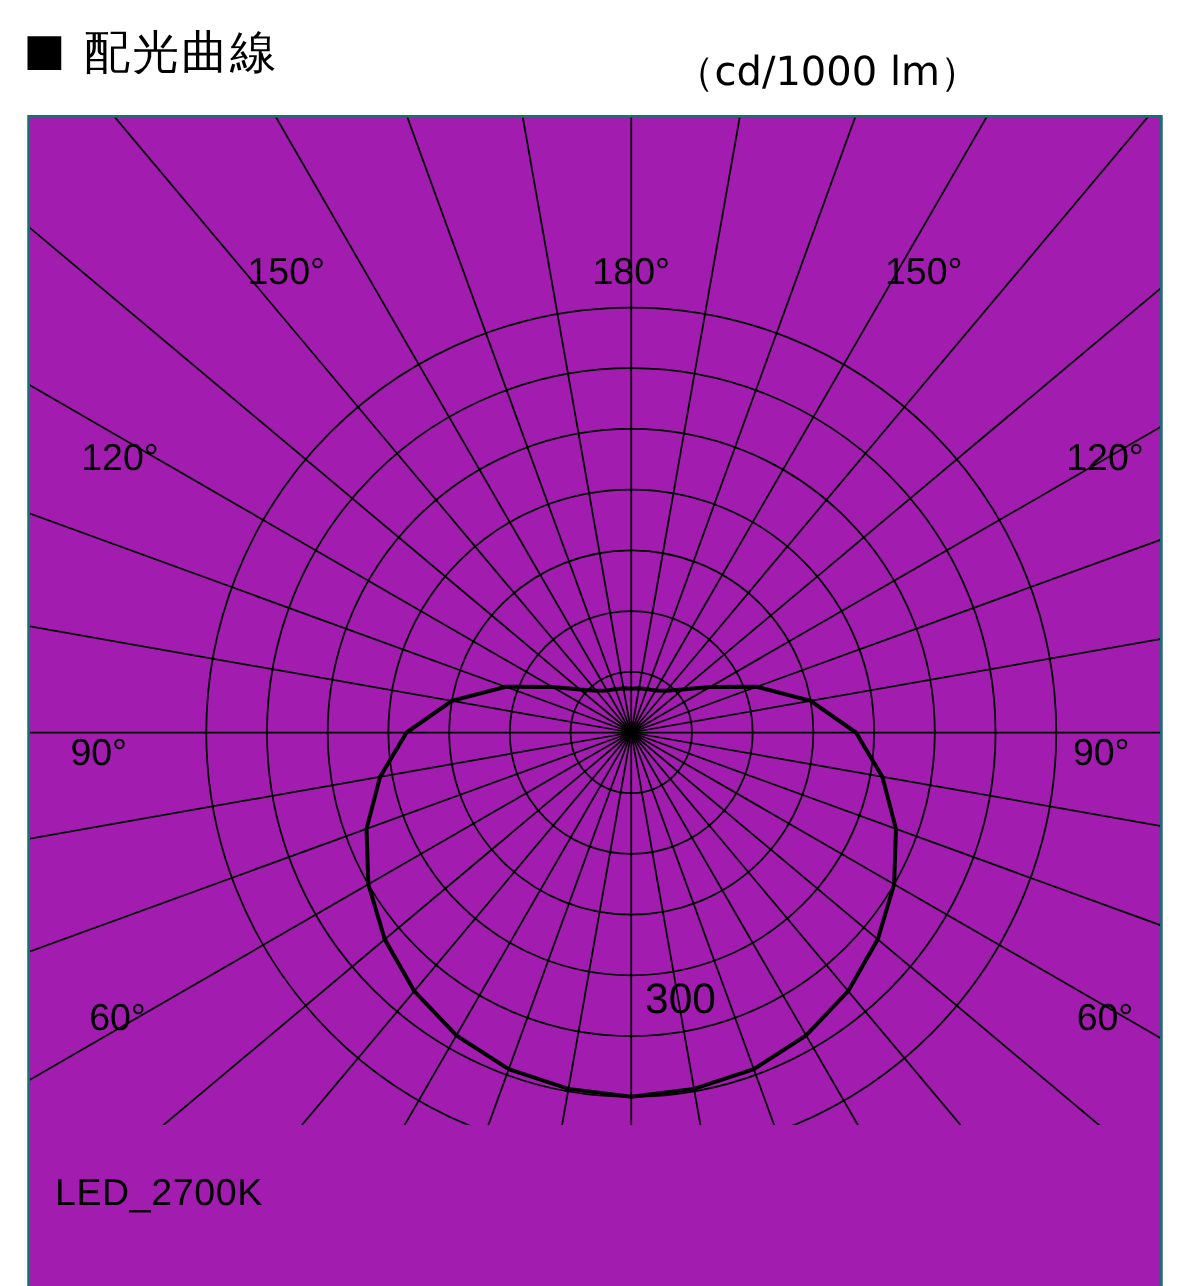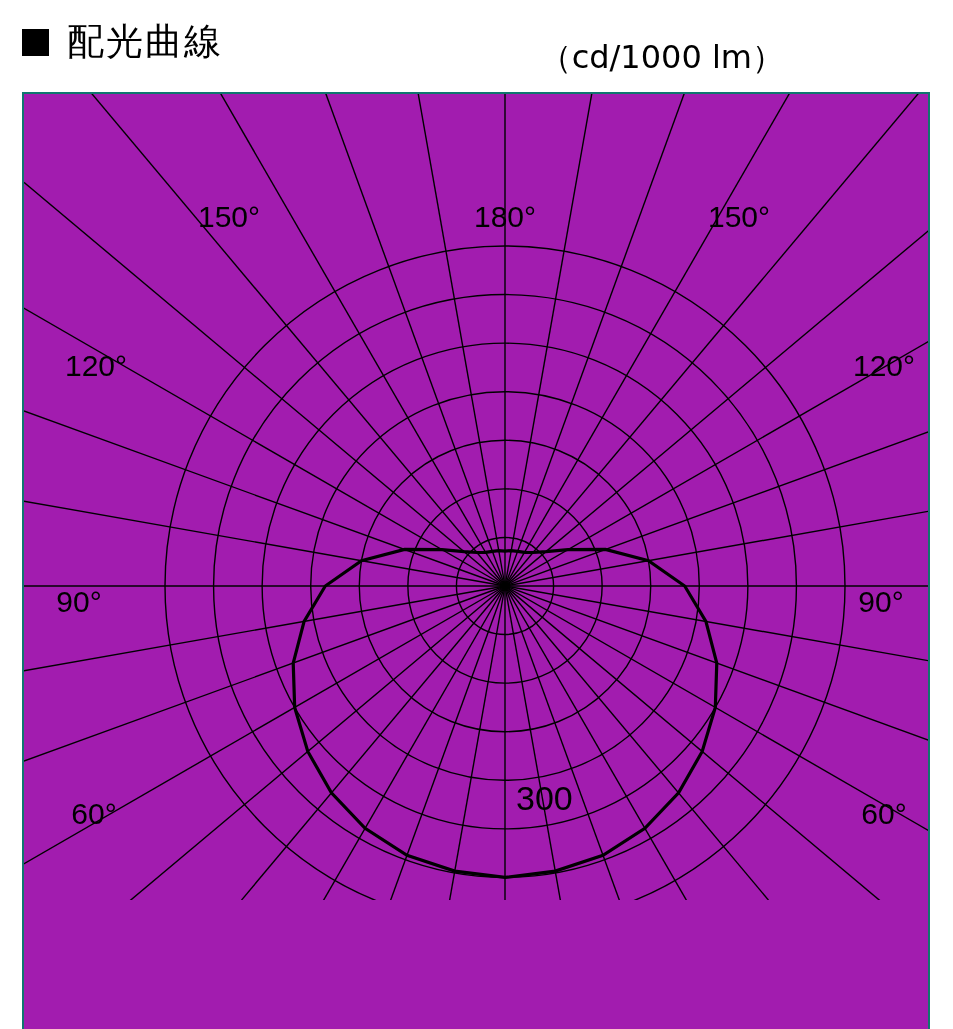--- a/index.html
+++ b/index.html
@@ -172,14 +172,15 @@
 
       <text class="axis-label" x="232" y="891" text-anchor="middle">30°</text>
       <text class="axis-label" x="700" y="891" text-anchor="middle">30°</text>
 
       <text class="axis-label" x="490" y="891" text-anchor="middle">0°</text>
 
       <text class="value-label" x="492" y="716" text-anchor="start">300</text>
     </svg>
   </div>
 
+  <div class="footer-label">LED_2700K</div>
 
 </div>
 
 </body></html>

